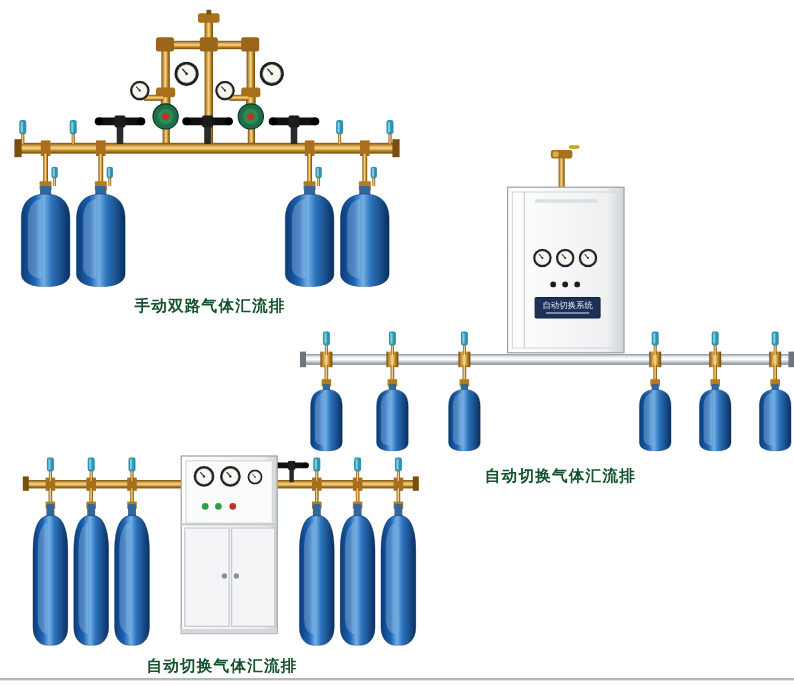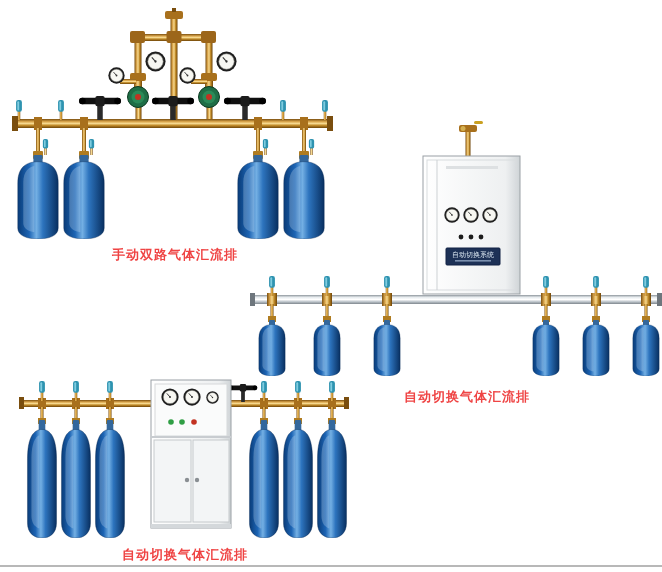--- a/index.html
+++ b/index.html
@@ -2,21 +2,21 @@
 <html><head>
 <meta charset="utf-8">
 <style>
   * { margin:0; padding:0; box-sizing:border-box; }
   html,body { background:#ffffff; font-family:"Liberation Sans","DejaVu Sans",sans-serif; }
   .page { position:relative; width:662px; height:572px; background:#ffffff; overflow:hidden; }
   .art { position:absolute; display:block; }
   #art1 { left:10px;  top:8px;   width:340px; height:235px; }
   #art2 { left:250px; top:120px; width:412px; height:262px; }
   #art3 { left:18px;  top:372px; width:335px; height:172px; }
-  .caption { position:absolute; font-weight:bold; font-size:13px; color:#ef4444; letter-spacing:1px; white-space:nowrap; }
+  .caption { position:absolute; font-weight:bold; font-size:13px; color:#14532d; letter-spacing:1px; white-space:nowrap; }
   #cap1 { left:112px; top:246px; }
   #cap2 { left:404px; top:388px; }
   #cap3 { left:122px; top:546px; }
   .bottom-line { position:absolute; left:0; top:565px; width:662px; height:2px; background:#b8b8b8; }
   svg text { font-family:"Liberation Sans","DejaVu Sans",sans-serif; }
 </style>
 </head>
 <body>
 
 <div class="page">

